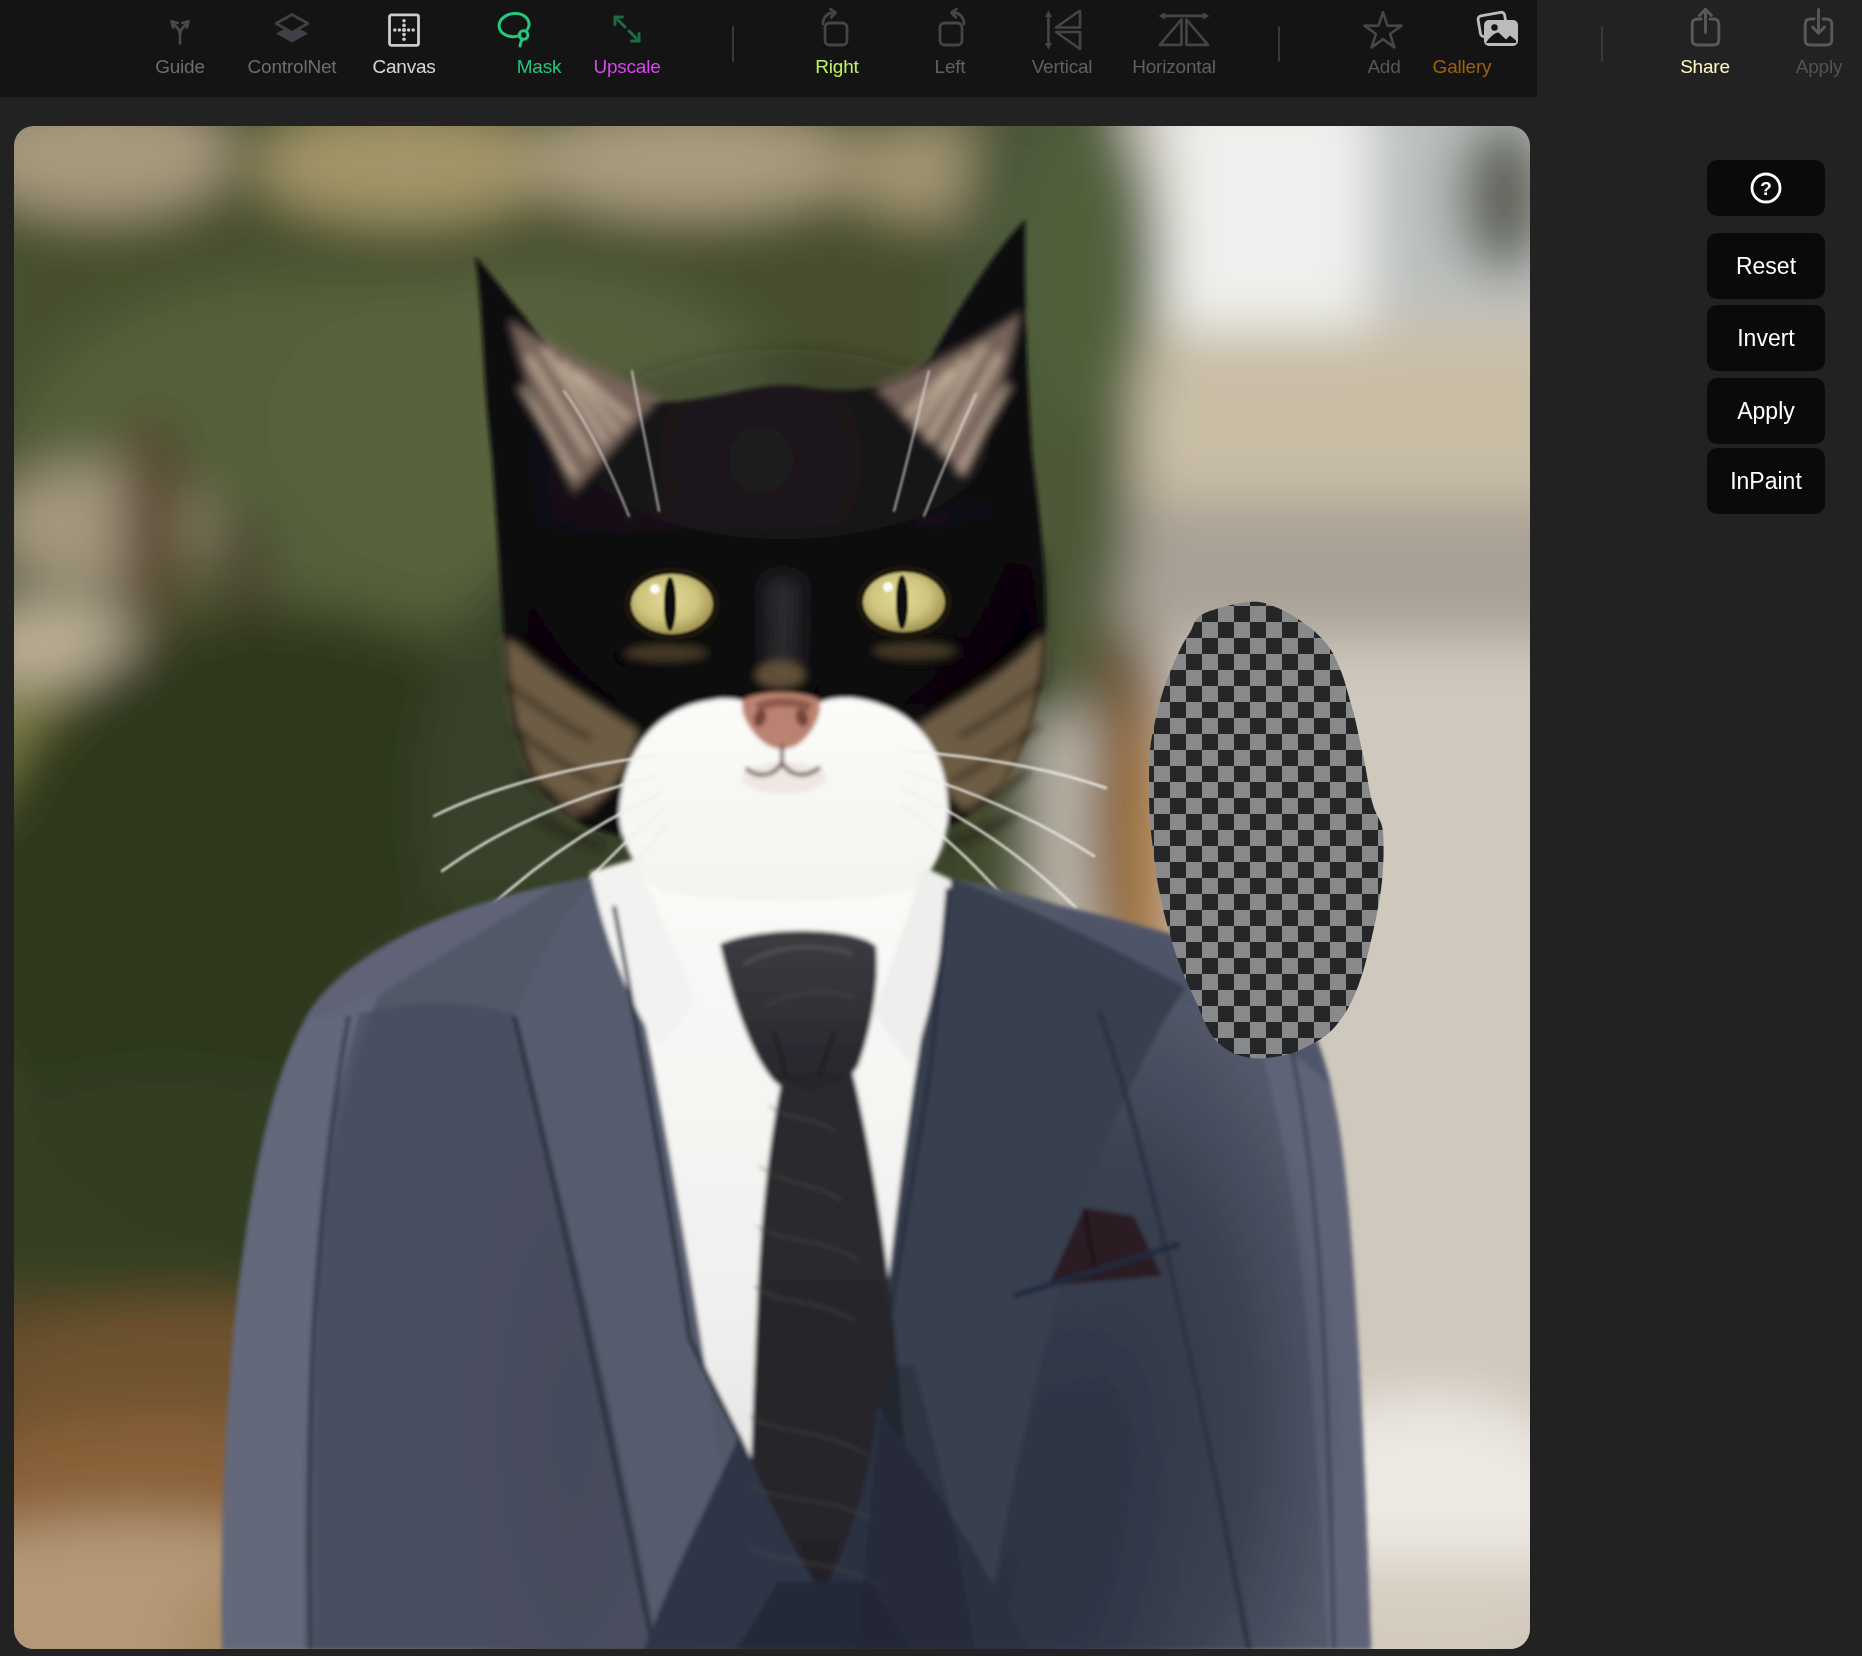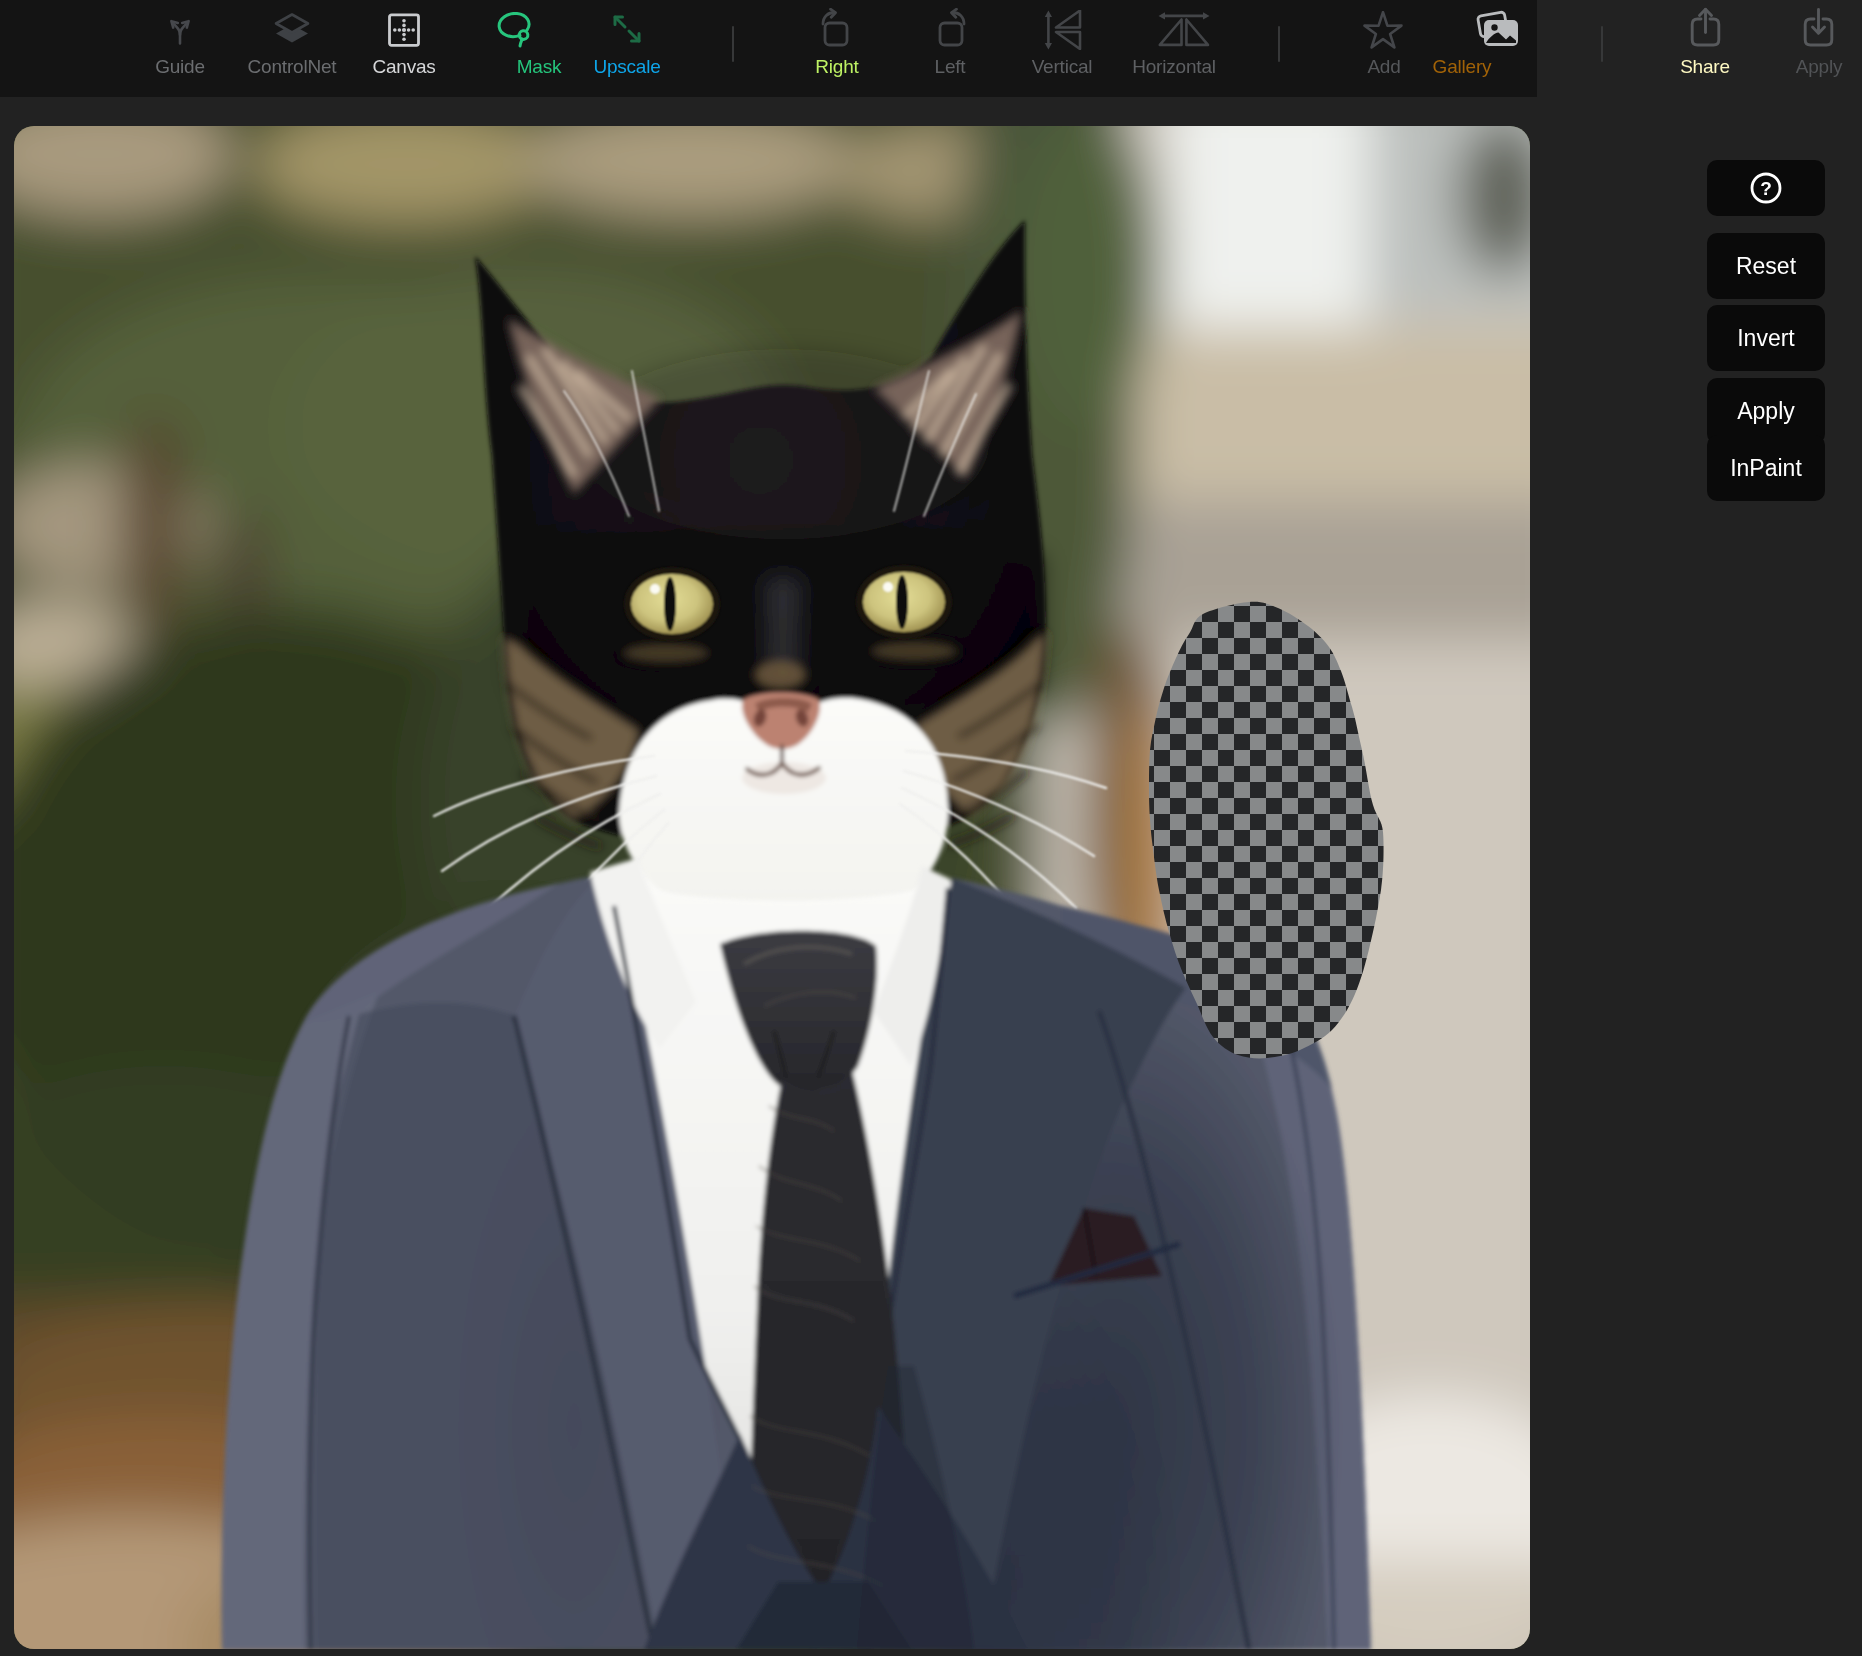--- a/index.html
+++ b/index.html
@@ -52,21 +52,21 @@
  </g>
 </svg>
 <div class="lab" style="left:539px;color:#25c57c">Mask</div>
 
 <svg class="ico" style="left:611px;top:13px" width="32" height="32" viewBox="0 0 32 32" fill="none" stroke="#1d6b45" stroke-width="3" stroke-linecap="round" stroke-linejoin="round">
  <path d="M14,14 L4,4"></path>
  <path d="M4,11.5 L4,4 L11.5,4"></path>
  <path d="M18,18 L28,28"></path>
  <path d="M28,20.5 L28,28 L20.5,28"></path>
 </svg>
-<div class="lab" style="left:627px;color:#0ea5e9">Upscale</div>
+<div class="lab" style="left:627px;color:#d946ef">Upscale</div>
 
 <div class="sep" style="left:732px"></div>
 
 <svg class="ico" style="left:818px;top:8px" width="38" height="42" viewBox="0 0 38 42" fill="none" stroke="#434548" stroke-width="2.8" stroke-linecap="round" stroke-linejoin="round">
  <rect x="7" y="15" width="22" height="22" rx="4.5"></rect>
  <path d="M5,16 C5,8.5 10,4.5 16.5,4.5"></path>
  <path d="M12.5,1.2 L17.5,4.7 L13.2,9.3"></path>
 </svg>
 <div class="lab" style="left:837px;color:#bef264">Right</div>
 
@@ -363,13 +363,13 @@
 </div>
 <div class="btn" style="top:160px;height:56px">
 <svg width="34" height="34" viewBox="0 0 34 34">
       <circle cx="17" cy="17" r="14" fill="none" stroke="#fff" stroke-width="2.8"></circle>
       <text x="17" y="24" font-size="19" font-weight="bold" fill="#fff" text-anchor="middle" font-family="Liberation Sans,sans-serif">?</text>
     </svg>
 </div>
 <div class="btn" style="top:233px">Reset</div>
 <div class="btn" style="top:305px">Invert</div>
 <div class="btn" style="top:378px">Apply</div>
-<div class="btn" style="top:435px">InPaint</div>
+<div class="btn" style="top:448px">InPaint</div>
 
 </body></html>

